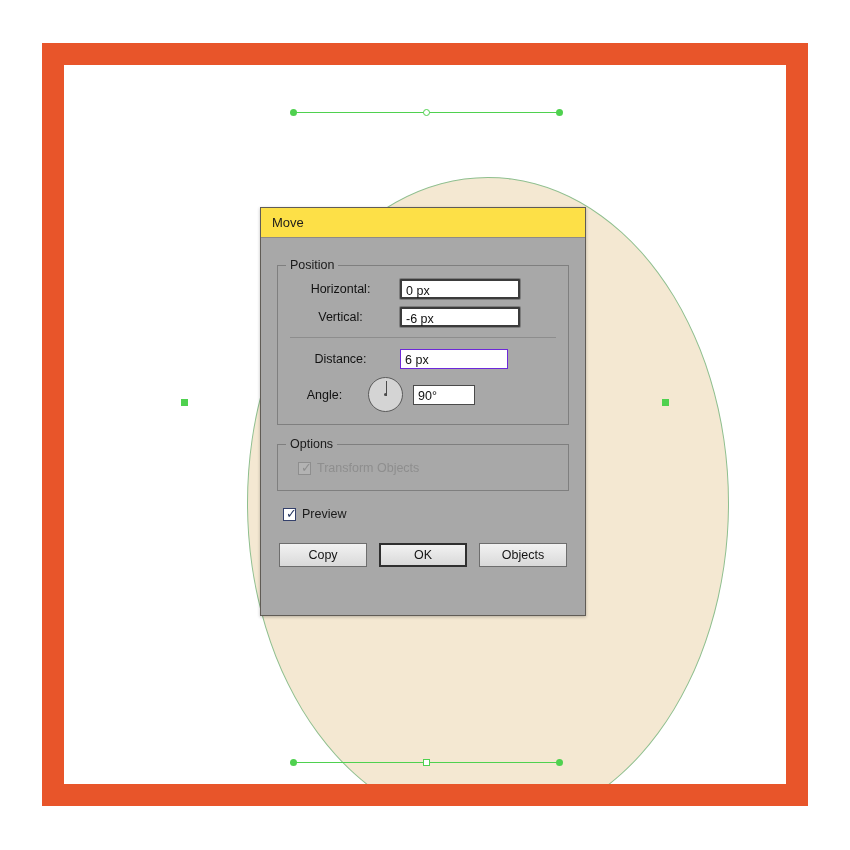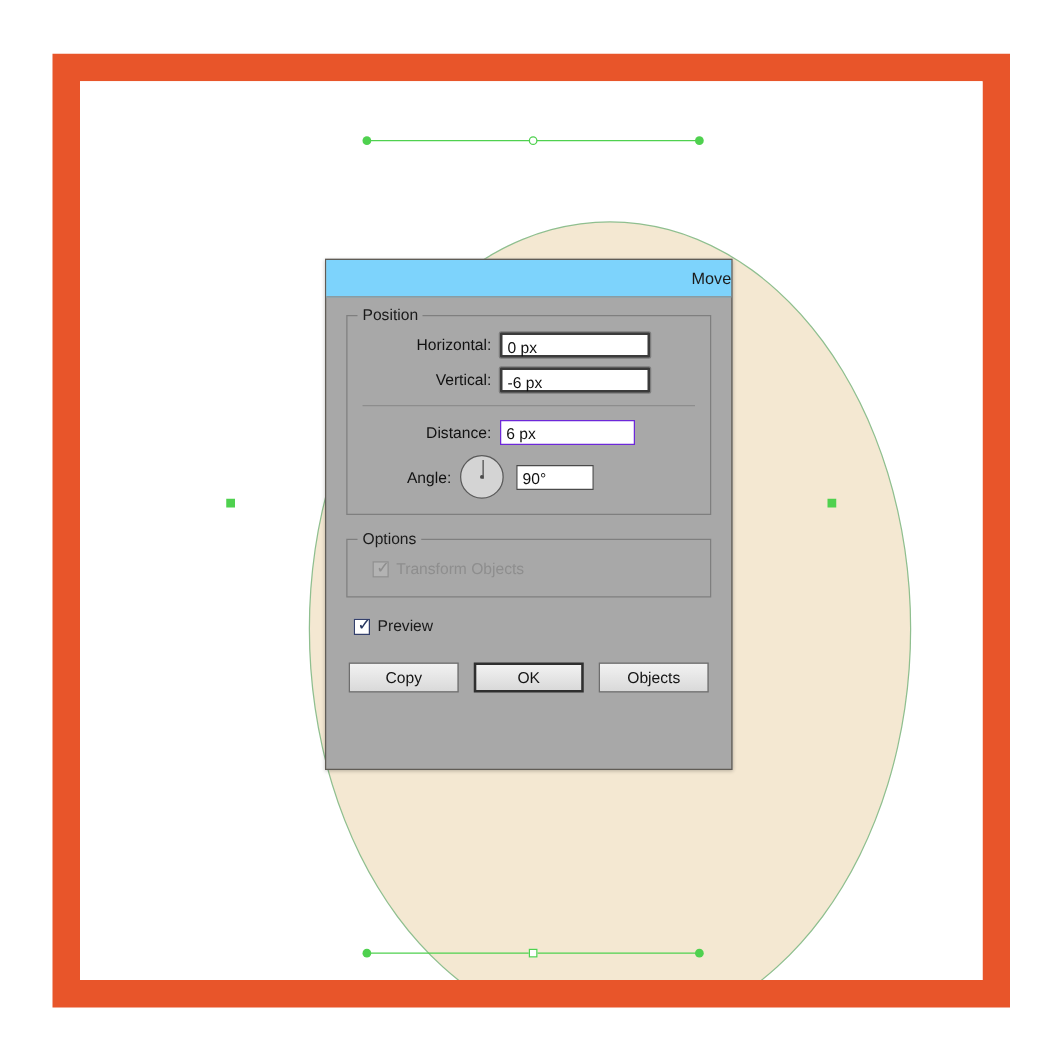--- a/index.html
+++ b/index.html
@@ -107,27 +107,26 @@
     height: 409px;
     box-sizing: border-box;
     border: 1px solid #605c56;
     background: #a8a8a8;
     box-shadow: 0 1px 3px rgba(0,0,0,.25);
     font-size: 12.5px;
     color: #1a1a1a;
   }
   .dialog-titlebar {
     height: 30px;
-    background: #7dd3fc;
+    background: #fde047;
     border-bottom: 1px solid #8f8b85;
     display: flex;
     align-items: center;
     padding: 0 0 0 11px;
     box-sizing: border-box;
-    justify-content: flex-end;
   }
   .dialog-title {
     font-size: 13px;
     color: #1c1c1c;
   }
   .dialog-body {
     padding: 14px 16px 0 16px;
     box-sizing: border-box;
   }
 
@@ -150,21 +149,21 @@
   }
 
   .field-row {
     display: flex;
     align-items: center;
     margin-bottom: 8px;
   }
   .field-row:last-child { margin-bottom: 0; }
   .field-label {
     width: 112px;
-    text-align: right;
+    text-align: center;
     padding-right: 7px;
     font-size: 12.5px;
     color: #121212;
     box-sizing: border-box;
   }
   .txtbox {
     background: #ffffff;
     color: #111;
     font-size: 12.5px;
     font-family: "Liberation Sans", sans-serif;
@@ -342,21 +341,21 @@
   </div>
 
   <div class="dialog">
 
     <div class="dialog-titlebar">
       <span class="dialog-title">Move</span>
     </div>
 
     <div class="dialog-body">
 
-      <div class="group" style="margin-top:0;">
+      <div class="group" style="margin-top:13px;">
         <span class="group-legend">Position</span>
 
         <div class="field-row">
           <span class="field-label">Horizontal:</span>
           <div class="txtbox strong">0 px</div>
         </div>
 
         <div class="field-row">
           <span class="field-label">Vertical:</span>
           <div class="txtbox strong">-6 px</div>

